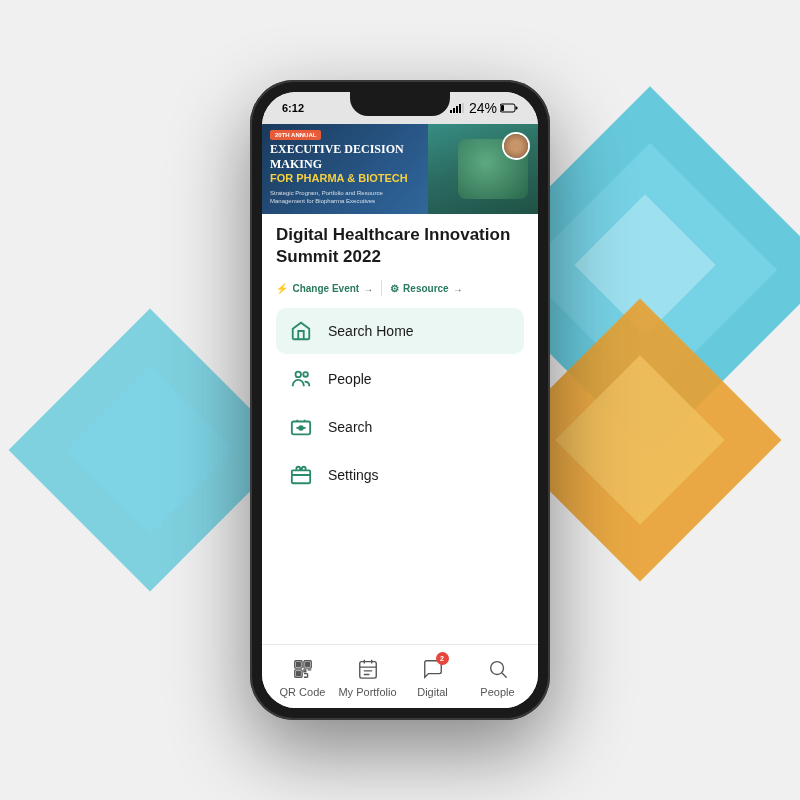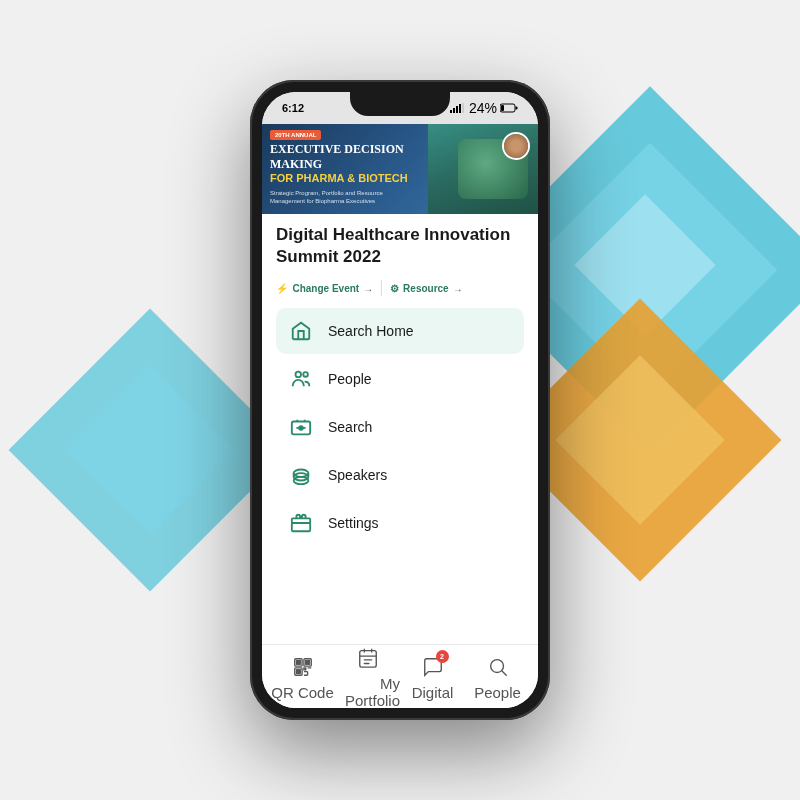--- a/index.html
+++ b/index.html
@@ -350,23 +350,22 @@
       font-size: 7px;
       width: 13px;
       height: 13px;
       border-radius: 50%;
       display: flex;
       align-items: center;
       justify-content: center;
       font-weight: 700;
     }
     .nav-label {
-      font-size: 15px;
+      font-size: 11px;
       color: #555;
-      text-align: right;
     }
   </style>
 </head>
 <body>
 
 <div class="bg-shapes">
   <div class="shape-blue-diamond"></div>
   <div class="shape-blue-diamond-inner"></div>
   <div class="shape-blue-diamond-small"></div>
   <div class="shape-orange-diamond"></div>
@@ -472,31 +471,20 @@
             <svg viewBox="0 0 24 24" fill="none" stroke="#2a8a6a" stroke-width="2">
               <rect x="2" y="6" width="20" height="14" rx="2"></rect>
               <path d="M8 6V4M16 6V4"></path>
               <circle cx="12" cy="13" r="2" fill="#2a8a6a"></circle>
               <path d="M7 13h3M14 13h3"></path>
             </svg>
           </div>
           <span class="menu-item-label">Search</span>
         </div>
 
-        <div class="menu-item">
-          <div class="menu-item-icon">
-            <svg viewBox="0 0 24 24" fill="none" stroke="#2a8a6a" stroke-width="2">
-              <ellipse cx="12" cy="10" rx="8" ry="4"></ellipse>
-              <ellipse cx="12" cy="14" rx="8" ry="4"></ellipse>
-              <path d="M4 10v4M20 10v4"></path>
-              <ellipse cx="12" cy="18" rx="8" ry="4"></ellipse>
-            </svg>
-          </div>
-          <span class="menu-item-label">Speakers</span>
-        </div>
 
         <div class="menu-item">
           <div class="menu-item-icon">
             <svg viewBox="0 0 24 24" fill="none" stroke="#2a8a6a" stroke-width="2">
               <rect x="2" y="7" width="20" height="5" rx="1"></rect>
               <rect x="2" y="12" width="20" height="9" rx="1"></rect>
               <path d="M7 7V5a2 2 0 014 0v2M13 7V5a2 2 0 014 0v2"></path>
             </svg>
           </div>
           <span class="menu-item-label">Settings</span>

